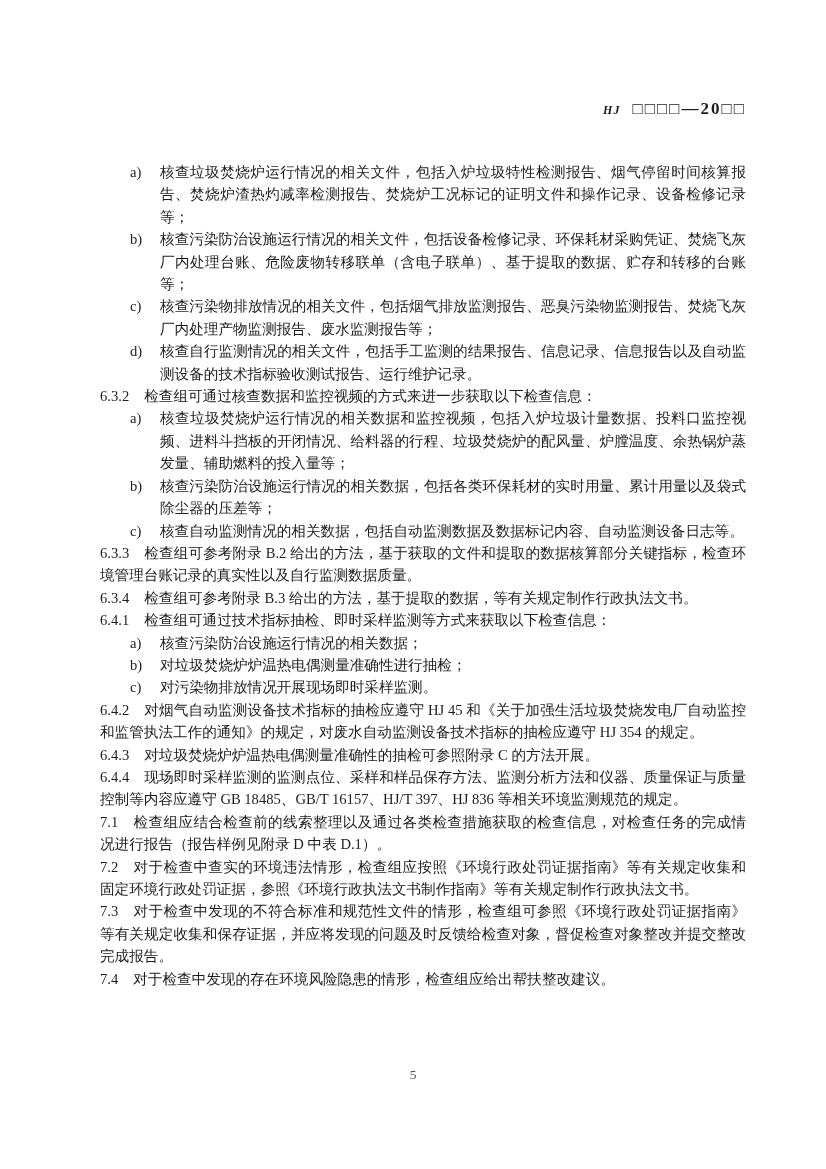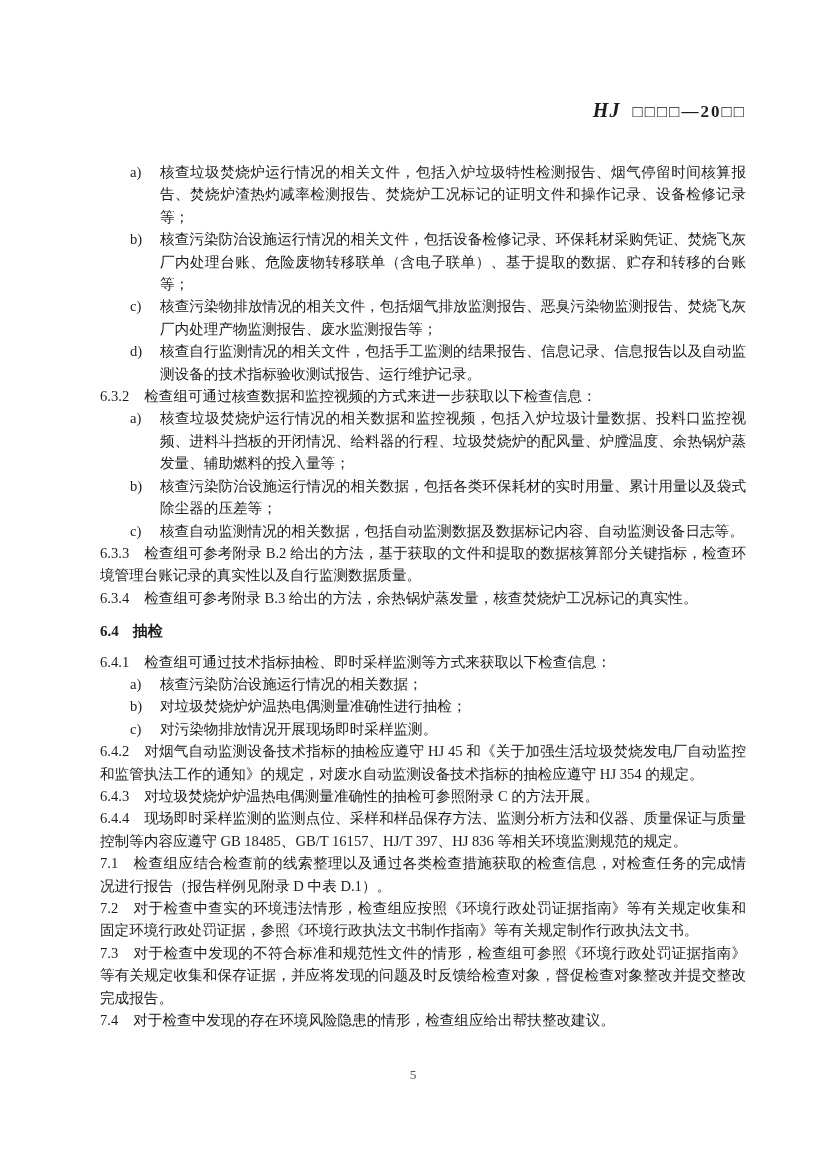--- a/index.html
+++ b/index.html
@@ -16,21 +16,21 @@
   .doc-header {
     position: absolute;
     top: 99px;
     right: 80px;
     font-weight: bold;
     font-size: 17px;
     white-space: nowrap;
   }
   .doc-header .hj {
     font-style: italic;
-    font-size: 20px;
+    font-size: 12px;
     margin-right: 12px;
     letter-spacing: 1px;
   }
   .doc-header .num {
     letter-spacing: 2px;
   }
   .doc-body {
     position: absolute;
     left: 100px;
     top: 161px;
@@ -77,22 +77,21 @@
   <div class="doc-body" id="doc-body">
       <div class="block item"><span class="label">a)</span><span class="txt">核查垃圾焚烧炉运行情况的相关文件，包括入炉垃圾特性检测报告、烟气停留时间核算报告、焚烧炉渣热灼减率检测报告、焚烧炉工况标记的证明文件和操作记录、设备检修记录等；</span></div>
       <div class="block item"><span class="label">b)</span><span class="txt">核查污染防治设施运行情况的相关文件，包括设备检修记录、环保耗材采购凭证、焚烧飞灰厂内处理台账、危险废物转移联单（含电子联单）、基于提取的数据、贮存和转移的台账等；</span></div>
       <div class="block item"><span class="label">c)</span><span class="txt">核查污染物排放情况的相关文件，包括烟气排放监测报告、恶臭污染物监测报告、焚烧飞灰厂内处理产物监测报告、废水监测报告等；</span></div>
       <div class="block item"><span class="label">d)</span><span class="txt">核查自行监测情况的相关文件，包括手工监测的结果报告、信息记录、信息报告以及自动监测设备的技术指标验收测试报告、运行维护记录。</span></div>
       <div class="block clause"><span class="label">6.3.2</span><span class="txt">检查组可通过核查数据和监控视频的方式来进一步获取以下检查信息：</span></div>
       <div class="block item"><span class="label">a)</span><span class="txt">核查垃圾焚烧炉运行情况的相关数据和监控视频，包括入炉垃圾计量数据、投料口监控视频、进料斗挡板的开闭情况、给料器的行程、垃圾焚烧炉的配风量、炉膛温度、余热锅炉蒸发量、辅助燃料的投入量等；</span></div>
       <div class="block item"><span class="label">b)</span><span class="txt">核查污染防治设施运行情况的相关数据，包括各类环保耗材的实时用量、累计用量以及袋式除尘器的压差等；</span></div>
       <div class="block item"><span class="label">c)</span><span class="txt">核查自动监测情况的相关数据，包括自动监测数据及数据标记内容、自动监测设备日志等。</span></div>
       <div class="block clause"><span class="label">6.3.3</span><span class="txt">检查组可参考附录 B.2 给出的方法，基于获取的文件和提取的数据核算部分关键指标，检查环境管理台账记录的真实性以及自行监测数据质量。</span></div>
-      <div class="block clause"><span class="label">6.3.4</span><span class="txt">检查组可参考附录 B.3 给出的方法，余热锅炉蒸发量，核查焚烧炉工况标记的真实性。</span></div>
-      <div class="block heading"><span class="label">6.4</span><span class="txt">抽检</span></div>
+      <div class="block clause"><span class="label">6.3.4</span><span class="txt">检查组可参考附录 B.3 给出的方法，基于提取的数据，等有关规定制作行政执法文书。</span></div>
       <div class="block clause"><span class="label">6.4.1</span><span class="txt">检查组可通过技术指标抽检、即时采样监测等方式来获取以下检查信息：</span></div>
       <div class="block item"><span class="label">a)</span><span class="txt">核查污染防治设施运行情况的相关数据；</span></div>
       <div class="block item"><span class="label">b)</span><span class="txt">对垃圾焚烧炉炉温热电偶测量准确性进行抽检；</span></div>
       <div class="block item"><span class="label">c)</span><span class="txt">对污染物排放情况开展现场即时采样监测。</span></div>
       <div class="block clause"><span class="label">6.4.2</span><span class="txt">对烟气自动监测设备技术指标的抽检应遵守 HJ 45 和《关于加强生活垃圾焚烧发电厂自动监控和监管执法工作的通知》的规定，对废水自动监测设备技术指标的抽检应遵守 HJ 354 的规定。</span></div>
       <div class="block clause"><span class="label">6.4.3</span><span class="txt">对垃圾焚烧炉炉温热电偶测量准确性的抽检可参照附录 C 的方法开展。</span></div>
       <div class="block clause"><span class="label">6.4.4</span><span class="txt">现场即时采样监测的监测点位、采样和样品保存方法、监测分析方法和仪器、质量保证与质量控制等内容应遵守 GB 18485、GB/T 16157、HJ/T 397、HJ 836 等相关环境监测规范的规定。</span></div>
       <div class="block clause"><span class="label">7.1</span><span class="txt">检查组应结合检查前的线索整理以及通过各类检查措施获取的检查信息，对检查任务的完成情况进行报告（报告样例见附录 D 中表 D.1）。</span></div>
       <div class="block clause"><span class="label">7.2</span><span class="txt">对于检查中查实的环境违法情形，检查组应按照《环境行政处罚证据指南》等有关规定收集和固定环境行政处罚证据，参照《环境行政执法文书制作指南》等有关规定制作行政执法文书。</span></div>
       <div class="block clause"><span class="label">7.3</span><span class="txt">对于检查中发现的不符合标准和规范性文件的情形，检查组可参照《环境行政处罚证据指南》等有关规定收集和保存证据，并应将发现的问题及时反馈给检查对象，督促检查对象整改并提交整改完成报告。</span></div>

